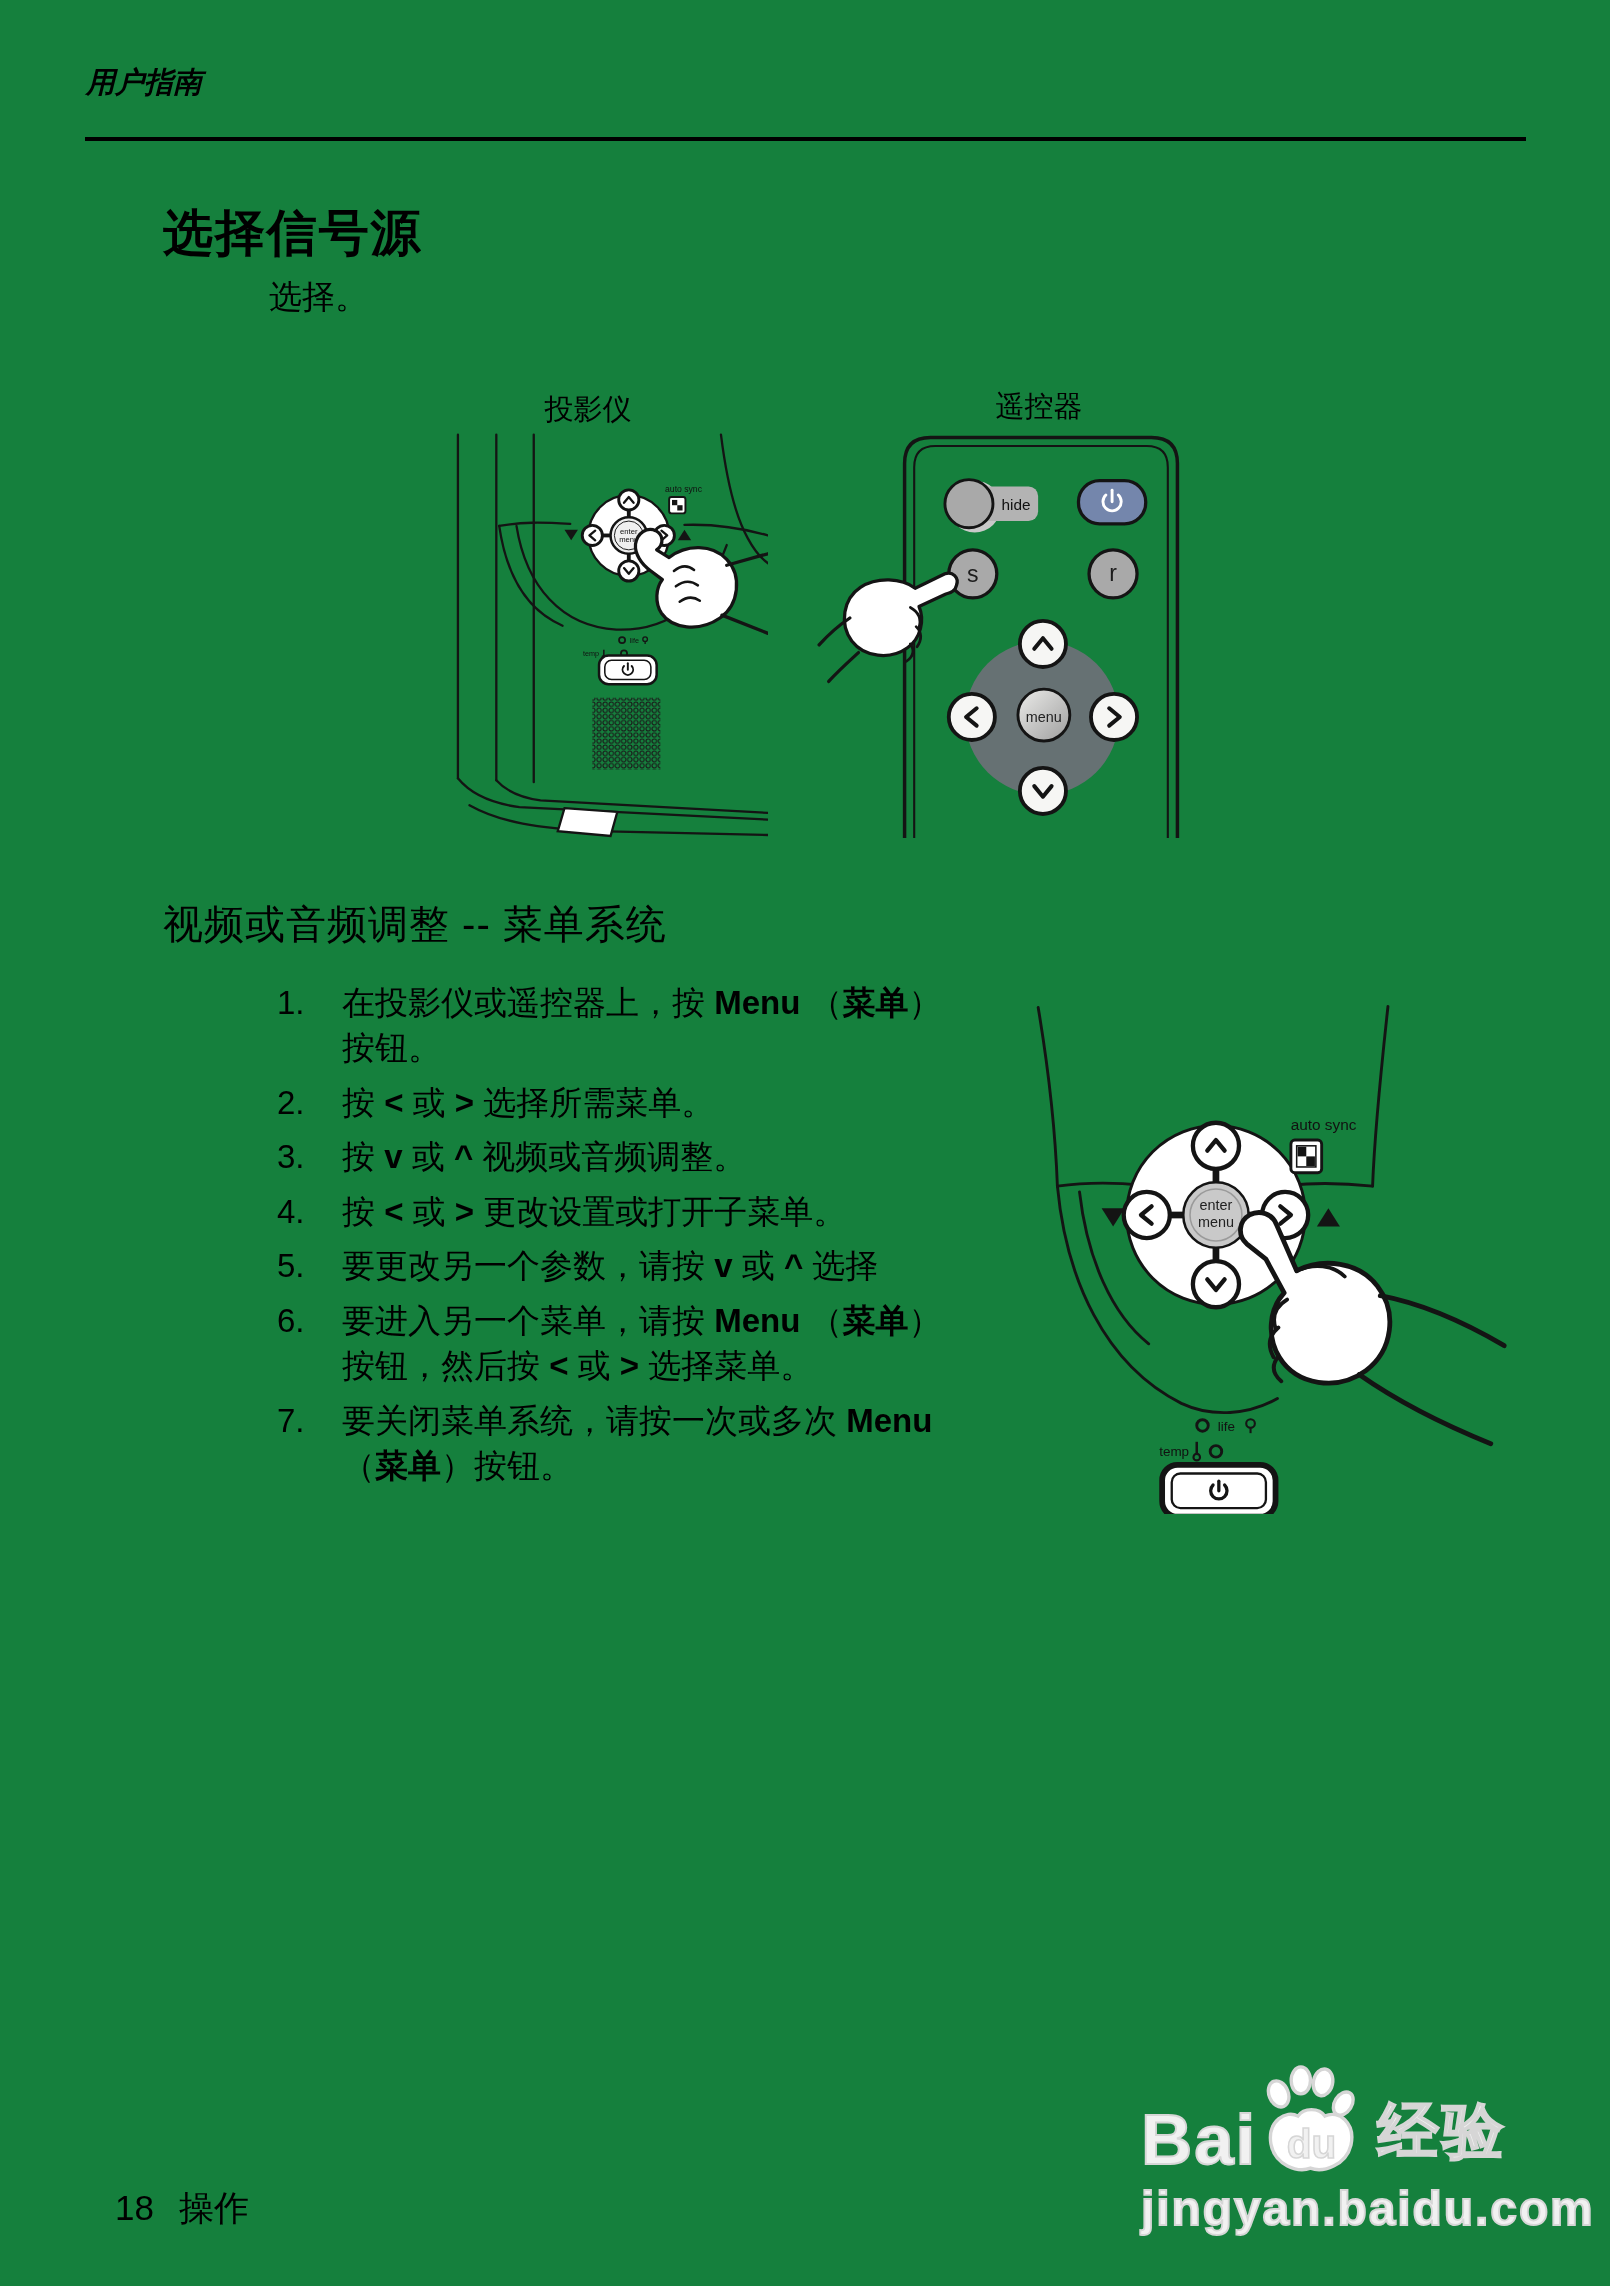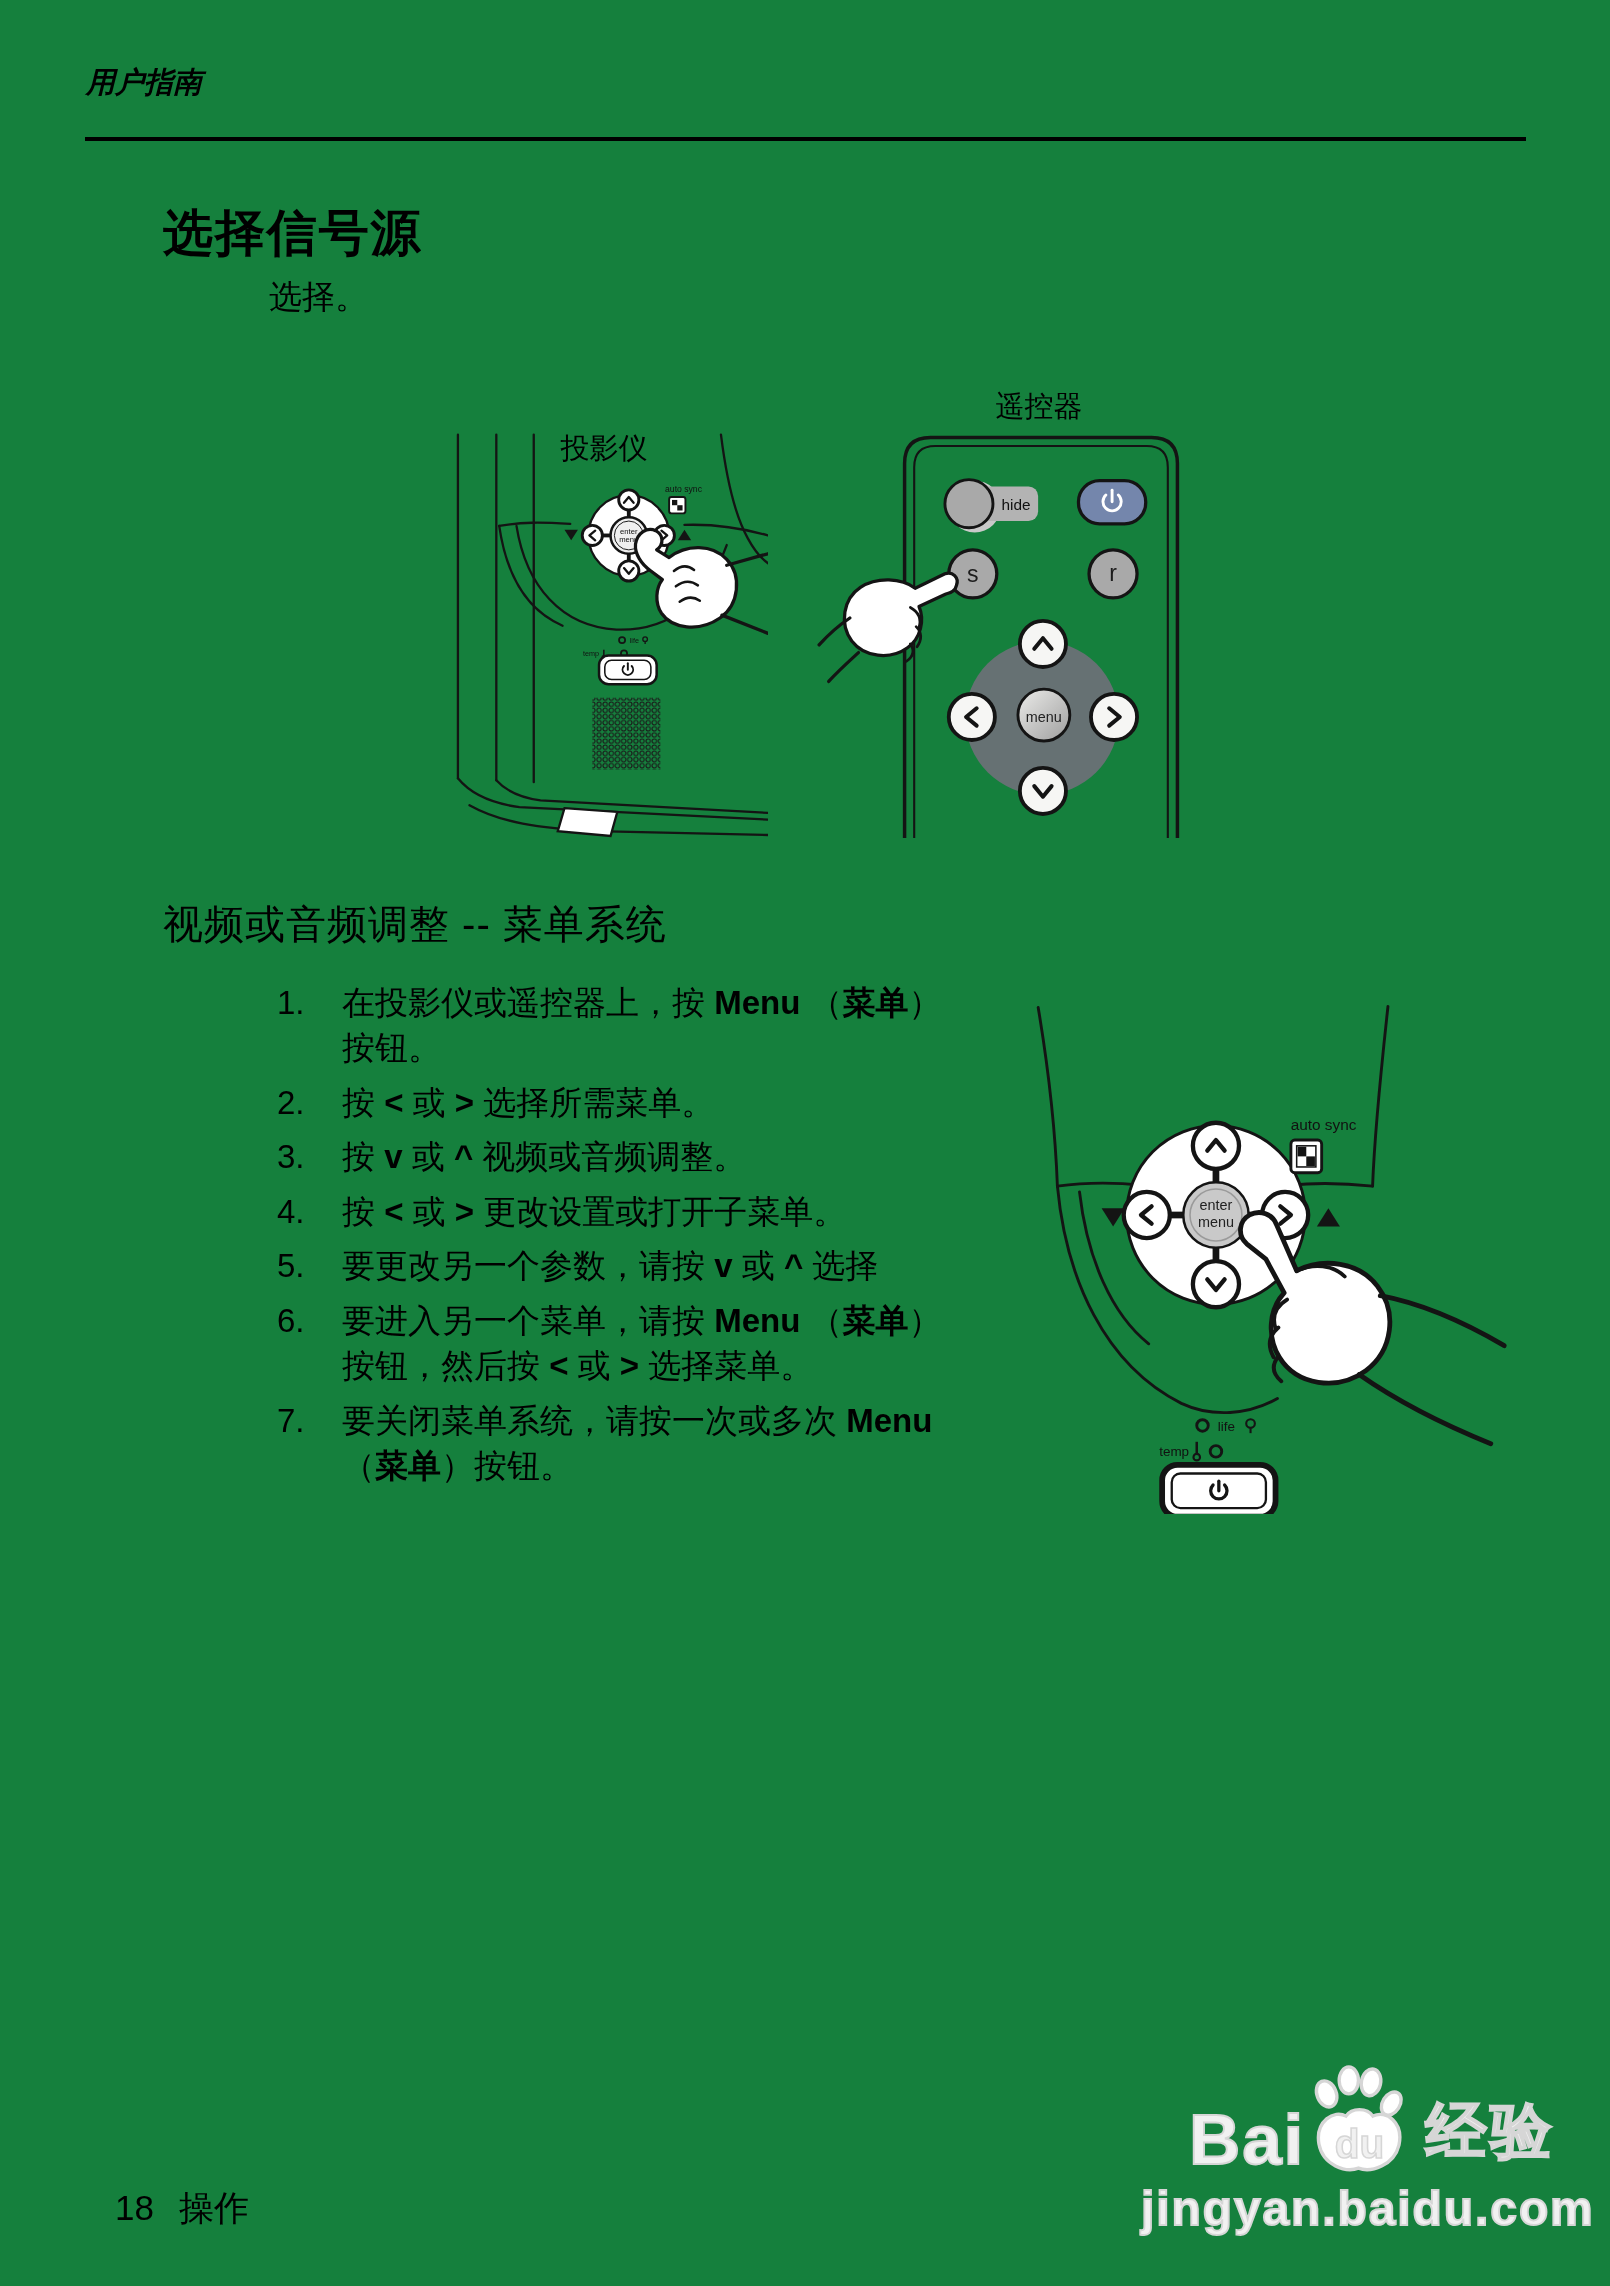--- a/index.html
+++ b/index.html
@@ -7,36 +7,36 @@
     position:relative;width:1610px;height:2286px;background:#15803d;
     font-family:"Liberation Sans","DejaVu Sans",sans-serif;color:#000;
     overflow:hidden;margin:0 auto;
   }
   .doc-header{position:absolute;left:86px;top:63px;font-size:29px;font-style:italic;font-weight:bold;}
   .rule{position:absolute;left:85px;top:137px;width:1441px;height:3.8px;background:#000;}
   .h1{position:absolute;left:163px;top:200px;font-size:50px;font-weight:bold;letter-spacing:1.9px;}
   .h2{position:absolute;left:163px;top:897px;font-size:40px;font-weight:normal;letter-spacing:1px;}
   .para{position:absolute;left:269px;top:275px;width:1124px;font-size:33px;line-height:44px;}
   .fig-label{position:absolute;font-size:29px;transform:translateX(-50%);white-space:nowrap;}
-  .fig-label.proj{left:604px;top:390px;margin-top:39px;}
+  .fig-label.proj{left:588px;top:390px;}
   .fig-label.rem{left:1039px;top:387px;}
   .diagram{position:absolute;}
   .steps{position:absolute;left:277px;top:980px;width:759px;font-size:33px;}
   .step{display:flex;margin-bottom:9.6px;}
   .step-num{width:65px;flex:0 0 65px;line-height:45px;}
   .step-text{flex:1;}
   .step-line{line-height:45px;}
   .b{font-weight:bold;}
   .footer{position:absolute;left:115px;top:2185px;font-size:35px;}
   .footer .sec{margin-left:25px;}
   
   .watermark{position:absolute;left:1141px;top:2065px;color:#f1f1f1;
     -webkit-text-stroke:1.9px #d6d6d6;}
   .wm-row{display:flex;align-items:flex-end;}
-  .wm-baidu{font-size:71px;font-weight:bold;line-height:0.95;letter-spacing:1.9px;margin-left:48px;}
+  .wm-baidu{font-size:71px;font-weight:bold;line-height:0.95;letter-spacing:1.9px;}
   .wm-cn{font-size:61px;font-weight:bold;margin-left:15px;letter-spacing:3.8px;}
   .wm-url{font-size:48px;font-weight:bold;margin-top:7.7px;letter-spacing:1.9px;}
   svg text{font-family:"Liberation Sans","DejaVu Sans",sans-serif;}
 </style>
 </head>
 <body>
 
 <div class="page">
 
   <div class="doc-header">

